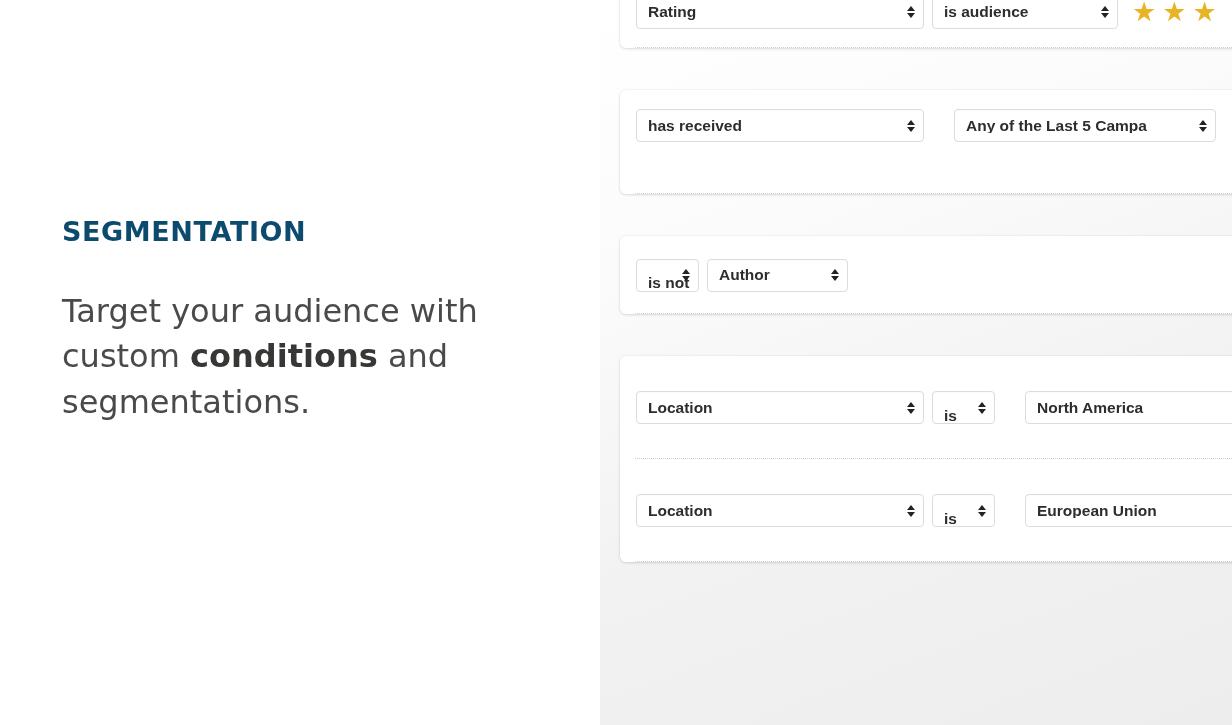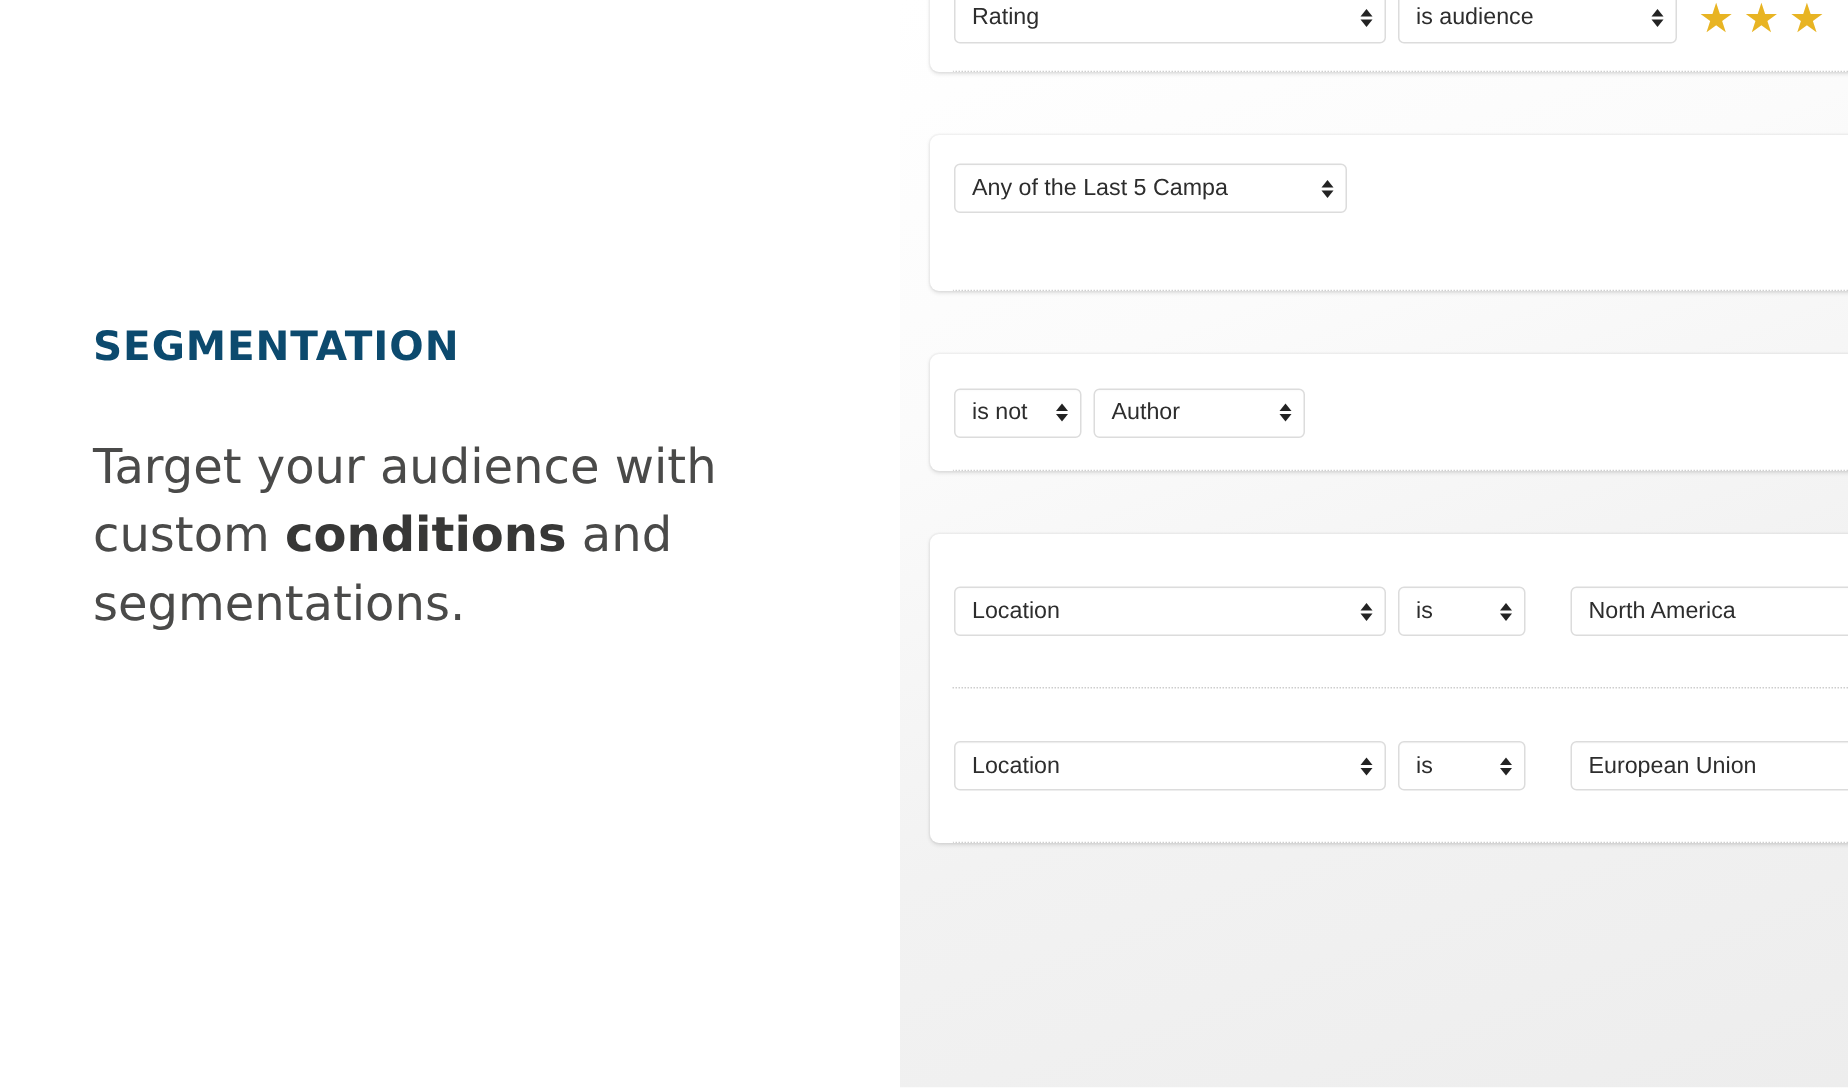--- a/index.html
+++ b/index.html
@@ -114,20 +114,21 @@
     margin-right: 8px;
     overflow: hidden;
     flex: none;
   }
   .ctl .ctl-text {
     padding-left: 11px;
     padding-right: 4px;
     white-space: nowrap;
     overflow: hidden;
     line-height: 1;
+    font-weight: bold;
   }
   .ctl.sel .ctl-text { padding-right: 24px; }
 
   .ctl .arrows {
     position: absolute;
     right: 8px;
     top: 50%;
     transform: translateY(-50%);
     width: 9px;
     height: 16px;
@@ -141,24 +142,24 @@
     width: 0; height: 0;
     border-left: 4.5px solid transparent;
     border-right: 4.5px solid transparent;
   }
   .ctl .arrows i.up { border-bottom: 5px solid #232323; margin-bottom: 2px; }
   .ctl .arrows i.dn { border-top: 5px solid #232323; }
 
   
   .w-field  { width: 288px; }
   .w-op-lg  { width: 186px; }
-  .w-op-sm  { width: 85px; }
+  .w-op-sm  { width: 63px; align-items: flex-end; }
   .w-val-md { width: 141px; }
   .w-val-lg { width: 330px; }
-  .w-val-camp { width: 262px; }
+  .w-val-camp { width: 262px; margin-left: 22px; }
 
   .stars {
     display: flex;
     align-items: center;
     margin-left: 6px;
   }
   .stars .star {
     font-size: 27px;
     line-height: 1;
     margin-right: 6px;
@@ -197,20 +198,27 @@
         <div class="stars">
           <span class="star" style="color:#e8b423">★</span>
           <span class="star" style="color:#e8b423">★</span>
           <span class="star" style="color:#e8b423">★</span>
         </div>
       </div>
     </div>
 
     <div class="cond-card bottom-dotted">
       <div class="cond-row" style="min-height:104px;align-items:flex-start">
+        <div class="ctl sel w-field">
+          <span class="ctl-text">has received</span>
+          <span class="arrows">
+              <i class="up"></i>
+              <i class="dn"></i>
+            </span>
+        </div>
         <div class="ctl sel w-val-camp">
           <span class="ctl-text">Any of the Last 5 Campa</span>
           <span class="arrows">
               <i class="up"></i>
               <i class="dn"></i>
             </span>
         </div>
       </div>
     </div>
 

